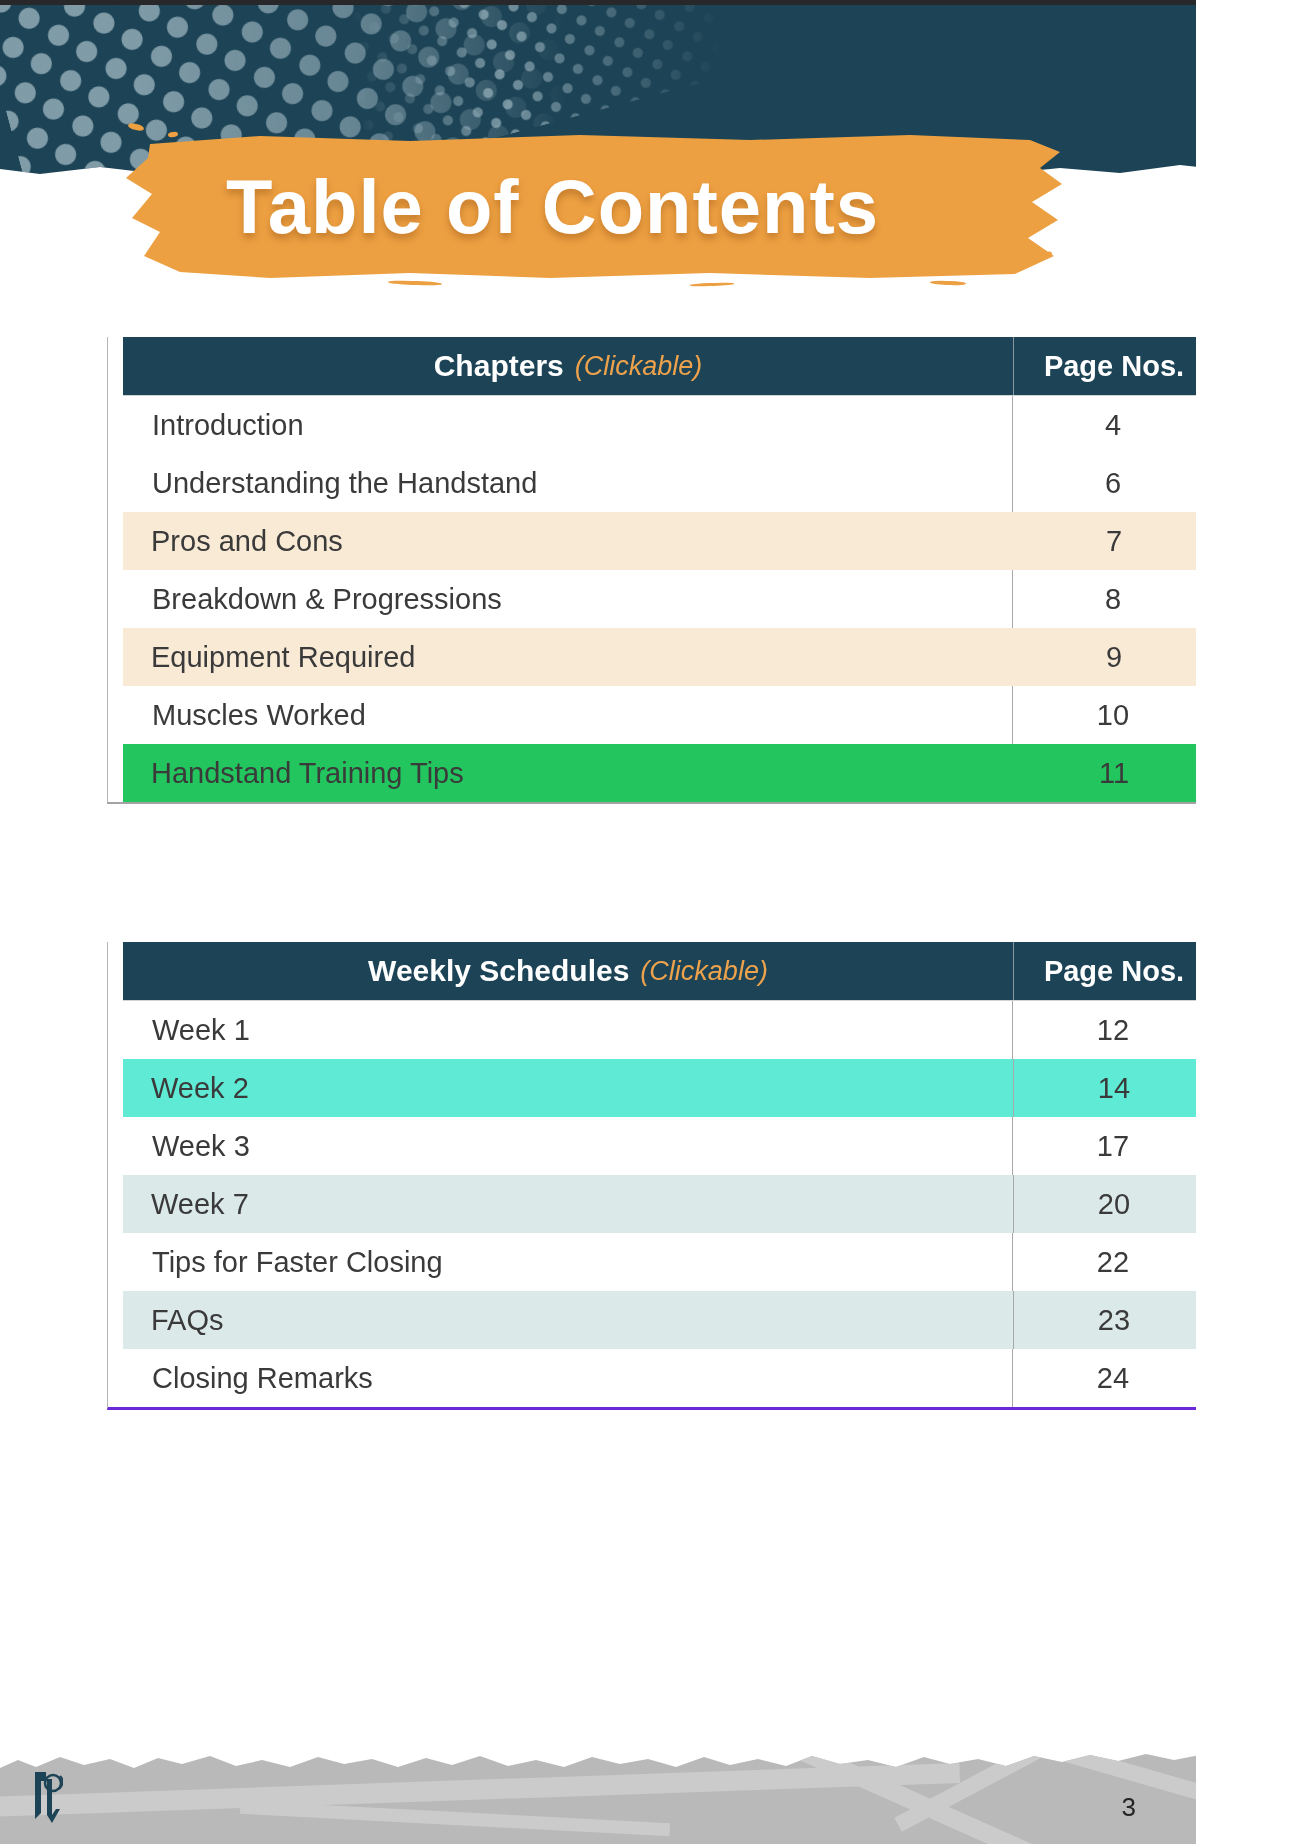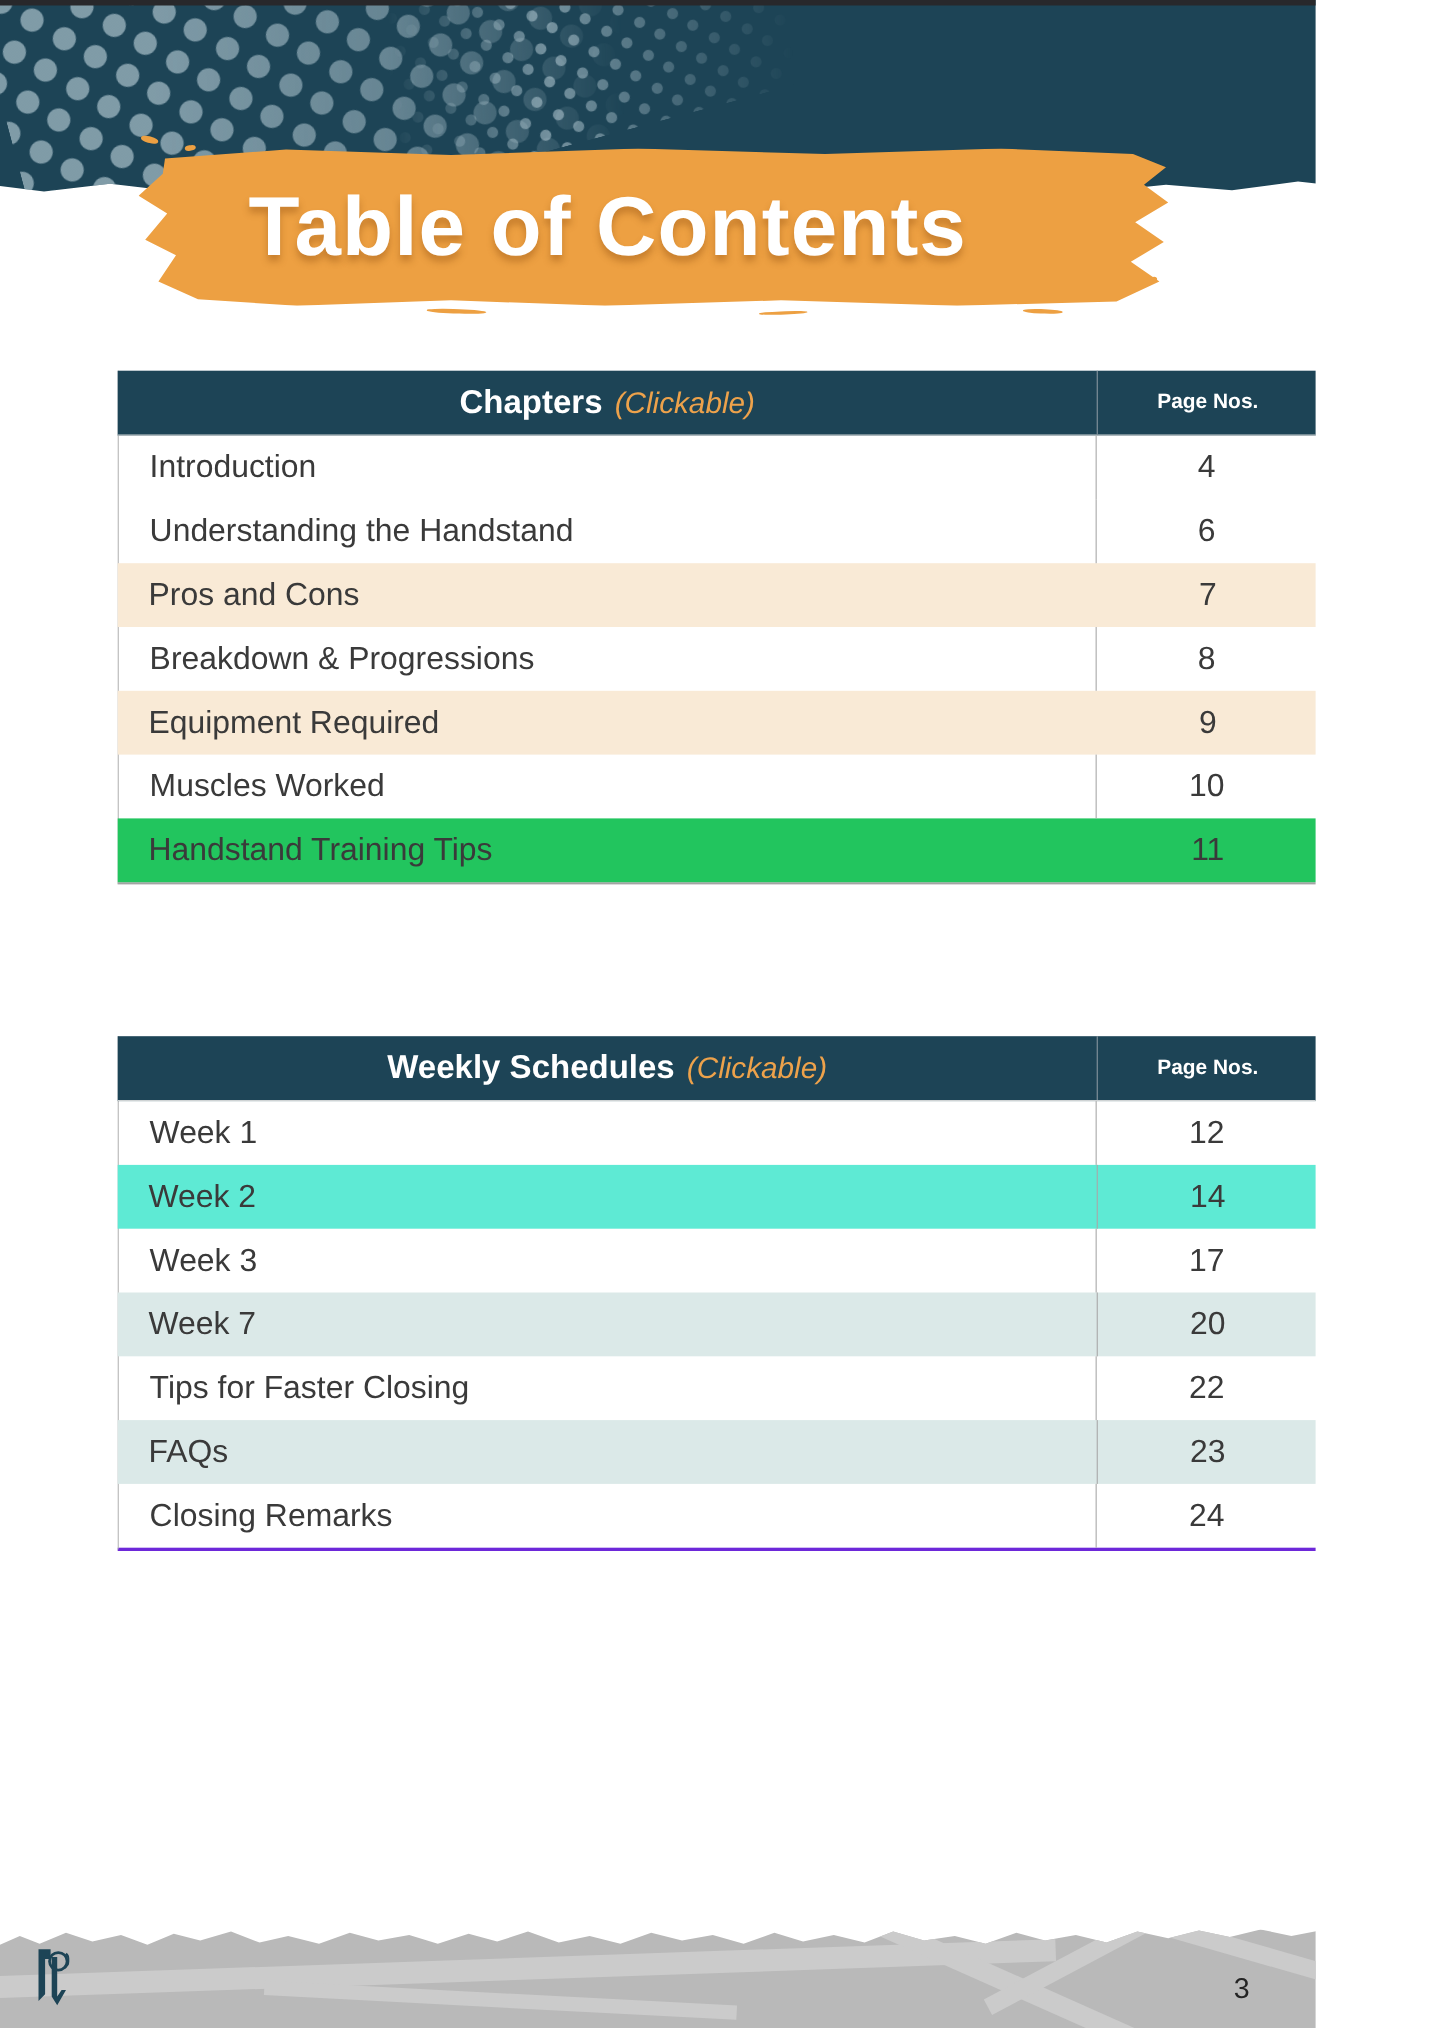--- a/index.html
+++ b/index.html
@@ -56,34 +56,34 @@
   .fk2 { left:168px; top:132px; width:10px; height:5px; transform:rotate(-10deg); }
   .fk3 { left:1014px; top:236px; width:14px; height:6px; transform:rotate(18deg); }
   .fk4 { left:1042px; top:252px; width:10px; height:5px; transform:rotate(-14deg); }
   .fk5 { left:388px; top:281px; width:54px; height:4px; transform:rotate(2deg); }
   .fk6 { left:690px; top:283px; width:44px; height:3px; transform:rotate(-2deg); }
   .fk7 { left:930px; top:281px; width:36px; height:4px; transform:rotate(2deg); }
 
   
   .toc {
     position:absolute; left:107px; width:1089px; background:#fff;
-    border-left:1px solid #b5b5b5; border-right:1px solid #b5b5b5;
+    border-left:1px solid #b5b5b5; border-right:1px solid #b5b5b5;padding-left:16px;
   }
   #table-0 { top:337px; border-bottom:2px solid #a3a3a3; }
   #table-1 { top:942px; border-bottom:3px solid #6d28d9; }
   .thead {
     height:58px; margin:0 -1px; background:#1d4456; display:flex; align-items:stretch;
     border-bottom:1px solid #cfd3d4;
   }
   .thead-main { flex:1; display:flex; align-items:center; justify-content:center; gap:11px; }
   .thead-title { color:#ffffff; font-weight:bold; font-size:30px; }
   .thead-suffix { color:#eda24b; font-style:italic; font-size:27px; }
   .thead-pagecol {
     width:200px; display:flex; align-items:center; justify-content:center;
-    color:#ffffff; font-weight:bold; font-size:19px; border-left:1px solid #87969f;
+    color:#ffffff; font-weight:bold; font-size:29px; border-left:1px solid #87969f;
   }
   .row { height:58px; display:flex; align-items:stretch; font-size:29px; color:#3a3a3a; }
   .row-label { flex:1; display:flex; align-items:center; padding-left:28px; }
   .row-page { width:200px; display:flex; align-items:center; justify-content:center; border-left:1px solid #a8a8a8; }
   .row.tint { margin:0 -1px; }
   #table-0 .row.tint .row-page { border-left-color:transparent; }
 
   
   .footer {
     position:absolute; left:0; bottom:0; width:1302px; height:92px; background:#b9b9b9; z-index:1; overflow:hidden;

